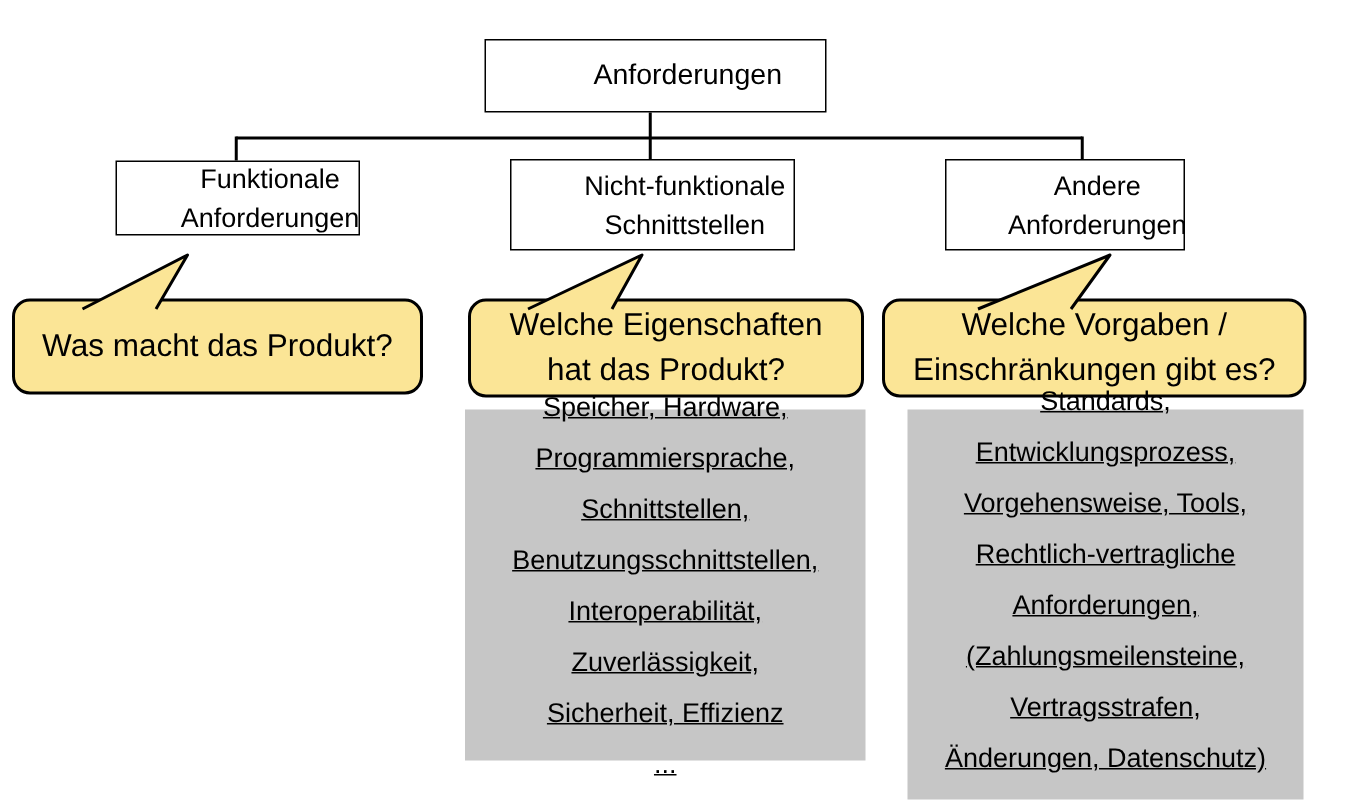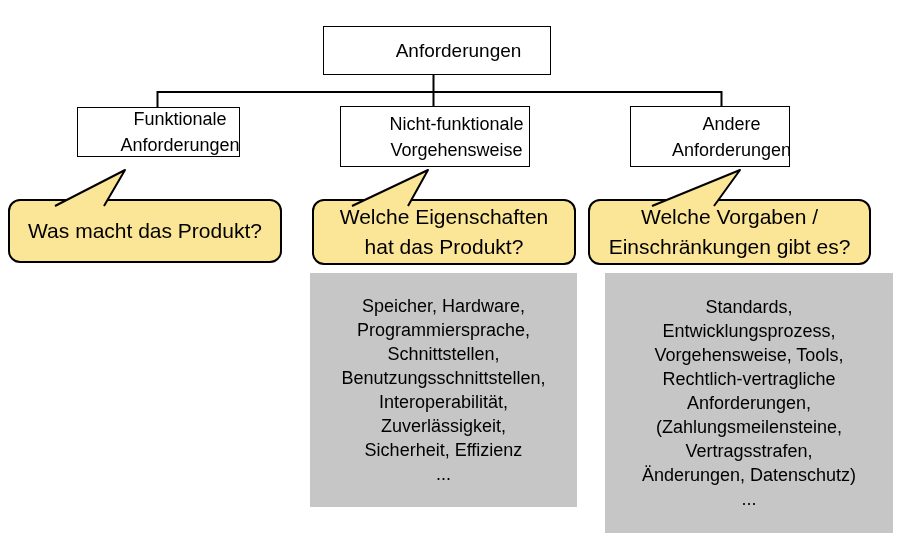--- a/index.html
+++ b/index.html
@@ -58,23 +58,23 @@
   .bubble-3 { left: 588px; top: 199px; width: 283px; height: 66px; }
   .panel {
     position: absolute;
     box-sizing: border-box;
     background: var(--panel-fill);
     display: flex;
     align-items: center;
     justify-content: center;
     text-align: center;
   }
-  .panel-text { white-space: pre-line; font-size: 18px; line-height: 24px; }
+  .panel-text { white-space: pre-line; font-size: 18px; line-height: 34px; text-decoration: underline; }
   .panel-2 { left: 310px; top: 273px; width: 267px; height: 234px; }
-  .panel-3 { left: 605px; top: 273px; width: 288px; height: 260px; }
+  .panel-3 { left: 605px; top: 273px; width: 264px; height: 260px; }
 </style>
 </head>
 <body>
 
 <div class="canvas">
 
   <svg class="overlay" viewBox="0 0 898 540">
     <line x1="433.5" y1="74" x2="433.5" y2="107" stroke="var(--ink)" stroke-width="2"></line>
     <line x1="157.5" y1="92" x2="721.5" y2="92" stroke="var(--ink)" stroke-width="2"></line>
     <line x1="157.5" y1="91" x2="157.5" y2="108" stroke="var(--ink)" stroke-width="2"></line>
@@ -85,21 +85,21 @@
     <span class="node-label">Anforderungen</span>
   </div>
 
   <div class="node child-1">
     <span class="node-label">Funktionale
 Anforderungen</span>
   </div>
 
   <div class="node child-2">
     <span class="node-label">Nicht-funktionale
-Vorgehensweise</span>
+Schnittstellen</span>
   </div>
 
   <div class="node child-3">
     <span class="node-label">Andere
 Anforderungen</span>
   </div>
 
   <div class="bubble bubble-1">
     <span class="bubble-text">Was macht das Produkt?</span>
   </div>

